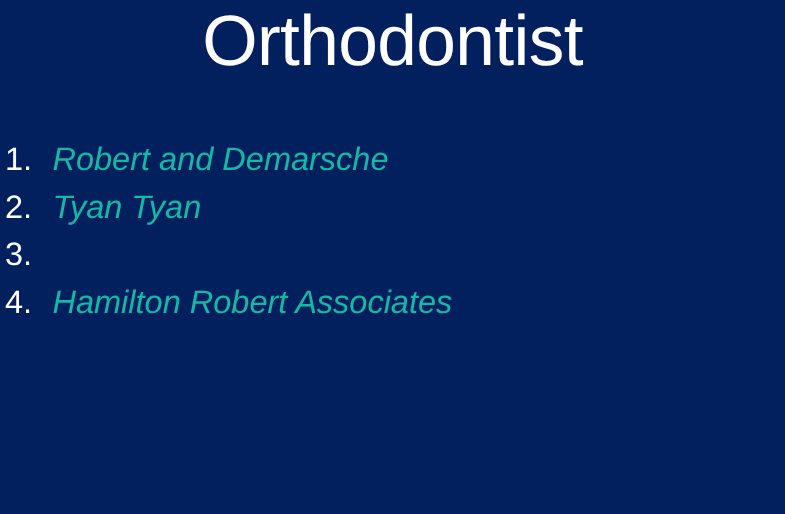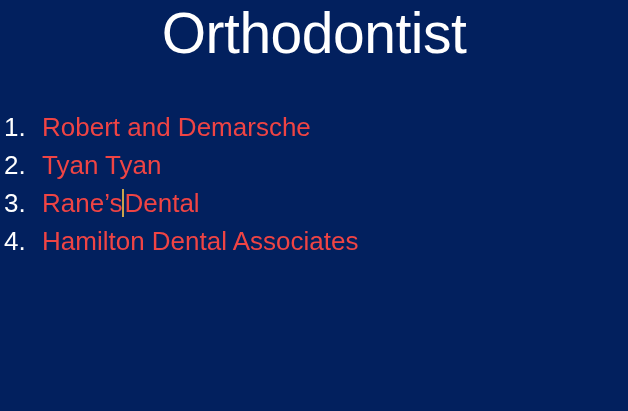--- a/index.html
+++ b/index.html
@@ -67,22 +67,23 @@
     width: 42px;
     padding-left: 4px;
     box-sizing: border-box;
     flex: 0 0 auto;
     color: #ffffff;
   }
 
   .list-text {
     display: inline-block;
     flex: 0 0 auto;
-    color: #ef4444;
+    color: #14b8a6;
     position: relative;
+    font-style: italic;
   }
 
   
   .caret-line {
     display: inline-block;
     width: 2px;
     height: 28px;
     background: #c9a44c;
     vertical-align: -5px;
     margin: 0 0px;
@@ -108,26 +109,23 @@
         <span class="list-text">Robert and Demarsche</span>
       </li>
 
       <li>
         <span class="list-marker">2.</span>
         <span class="list-text">Tyan Tyan</span>
       </li>
 
       <li>
         <span class="list-marker">3.</span>
-        <span class="list-text">
-          <span class="text-before-caret">Rane’s</span><span class="caret-line"></span><span class="text-after-caret">Dental</span>
-        </span>
       </li>
 
       <li>
         <span class="list-marker">4.</span>
-        <span class="list-text">Hamilton Dental Associates</span>
+        <span class="list-text">Hamilton Robert Associates</span>
       </li>
 
     </ol>
   </div>
 
 </div>
 
 </body></html>

